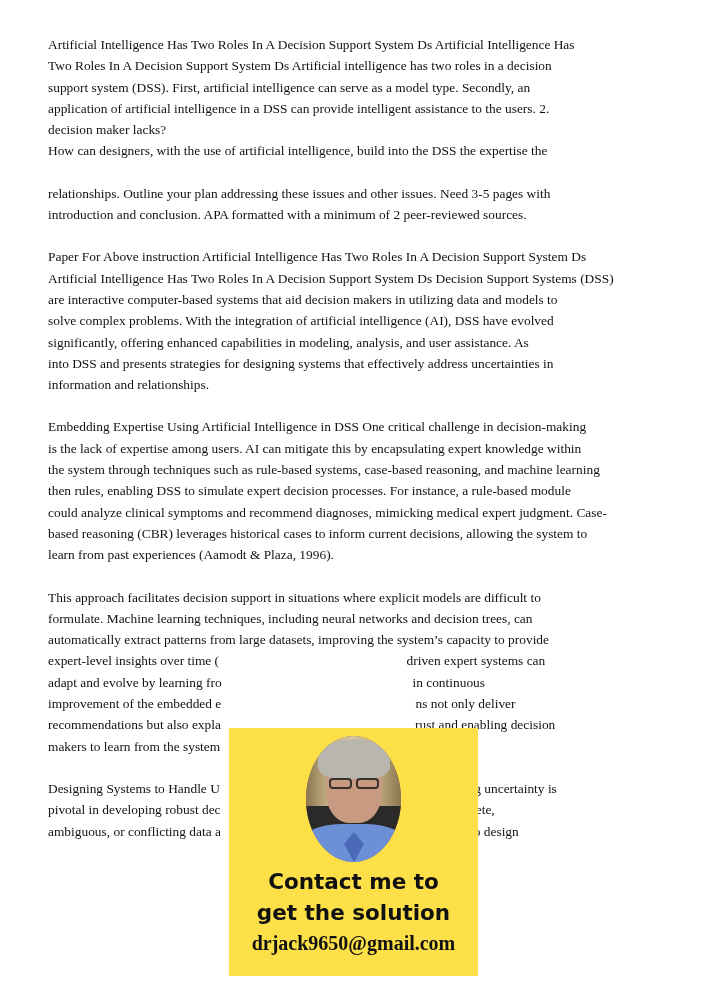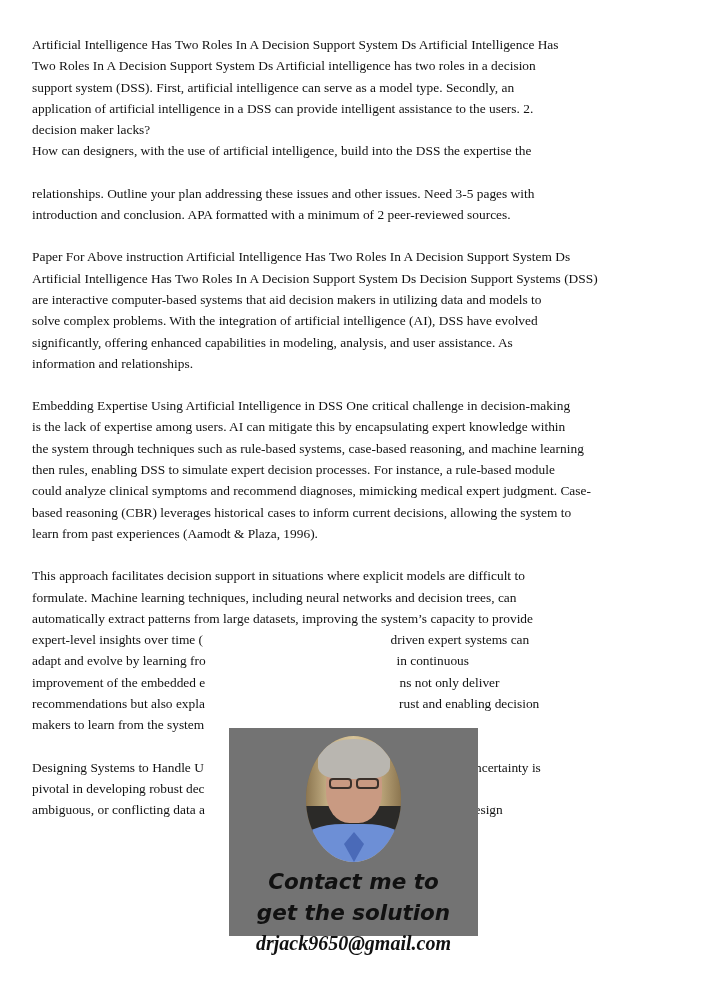--- a/index.html
+++ b/index.html
@@ -2,31 +2,30 @@
 <html><head>
 <meta charset="utf-8">
 <style>
   html, body { margin: 0; padding: 0; }
   body {
     width: 708px; height: 1000px; position: relative; overflow: hidden;
     background: #ffffff;
     font-family: "Liberation Serif", "DejaVu Serif", serif;
     color: #111111;
   }
-  .page { position: absolute; left: 32px; top: 34px; width: 615px; }
+  .page { position: absolute; left: 48px; top: 34px; width: 615px; }
   .para {
     margin: 0 0 21px 0;
     font-size: 13.4px;
     line-height: 21.3px;
   }
   .line { display: block; white-space: nowrap; }
   .overlay {
-    position: absolute; left: 229px; top: 728px; width: 249px; height: 208px;
-    background: #737373;
-    font-style: italic;
+    position: absolute; left: 229px; top: 728px; width: 249px; height: 248px;
+    background: #fde047;
   }
   .portrait {
     position: absolute; left: 77px; top: 8px; width: 95px; height: 126px;
     border-radius: 50%; overflow: hidden; background: #7a6a52;
   }
   .portrait .bg { position:absolute; inset:0; background: linear-gradient(90deg,#8c7650 0%,#c8b489 25%,#d7c49a 50%,#c2ac80 75%,#8c7650 100%); }
   .portrait .dark { position:absolute; left:0; right:0; top:70px; height:25px; background:#2b2a28; }
   .portrait .hair { position:absolute; left:12px; top:3px; width:72px; height:40px; border-radius:50% 50% 30% 30%; background:#b9b6b0; }
   .portrait .face { position:absolute; left:20px; top:15px; width:56px; height:72px; border-radius:45% 45% 42% 42%; background:#c99a82; }
   .portrait .glasses { position:absolute; left:20px; top:42px; width:56px; height:12px; }
@@ -60,20 +59,21 @@
   <p class="para">
     <span class="line">relationships. Outline your plan addressing these issues and other issues. Need 3-5 pages with</span>
     <span class="line">introduction and conclusion. APA formatted with a minimum of 2 peer-reviewed sources.</span>
   </p>
   <p class="para">
     <span class="line">Paper For Above instruction Artificial Intelligence Has Two Roles In A Decision Support System Ds</span>
     <span class="line">Artificial Intelligence Has Two Roles In A Decision Support System Ds Decision Support Systems (DSS)</span>
     <span class="line">are interactive computer-based systems that aid decision makers in utilizing data and models to</span>
     <span class="line">solve complex problems. With the integration of artificial intelligence (AI), DSS have evolved</span>
     <span class="line">significantly, offering enhanced capabilities in modeling, analysis, and user assistance. As</span>
+    <span class="line">into DSS and presents strategies for designing systems that effectively address uncertainties in</span>
     <span class="line">information and relationships.</span>
   </p>
   <p class="para">
     <span class="line">Embedding Expertise Using Artificial Intelligence in DSS One critical challenge in decision-making</span>
     <span class="line">is the lack of expertise among users. AI can mitigate this by encapsulating expert knowledge within</span>
     <span class="line">the system through techniques such as rule-based systems, case-based reasoning, and machine learning</span>
     <span class="line">then rules, enabling DSS to simulate expert decision processes. For instance, a rule-based module</span>
     <span class="line">could analyze clinical symptoms and recommend diagnoses, mimicking medical expert judgment. Case-</span>
     <span class="line">based reasoning (CBR) leverages historical cases to inform current decisions, allowing the system to</span>
     <span class="line">learn from past experiences (Aamodt &amp; Plaza, 1996).</span>

